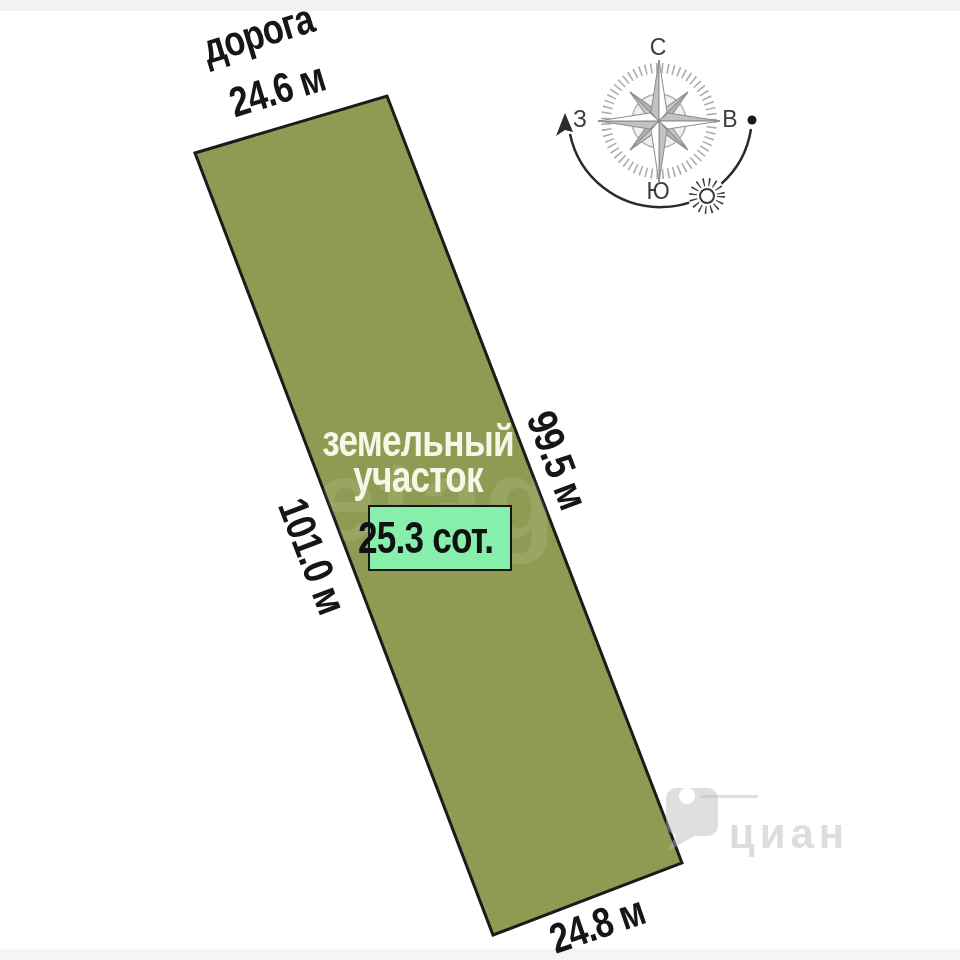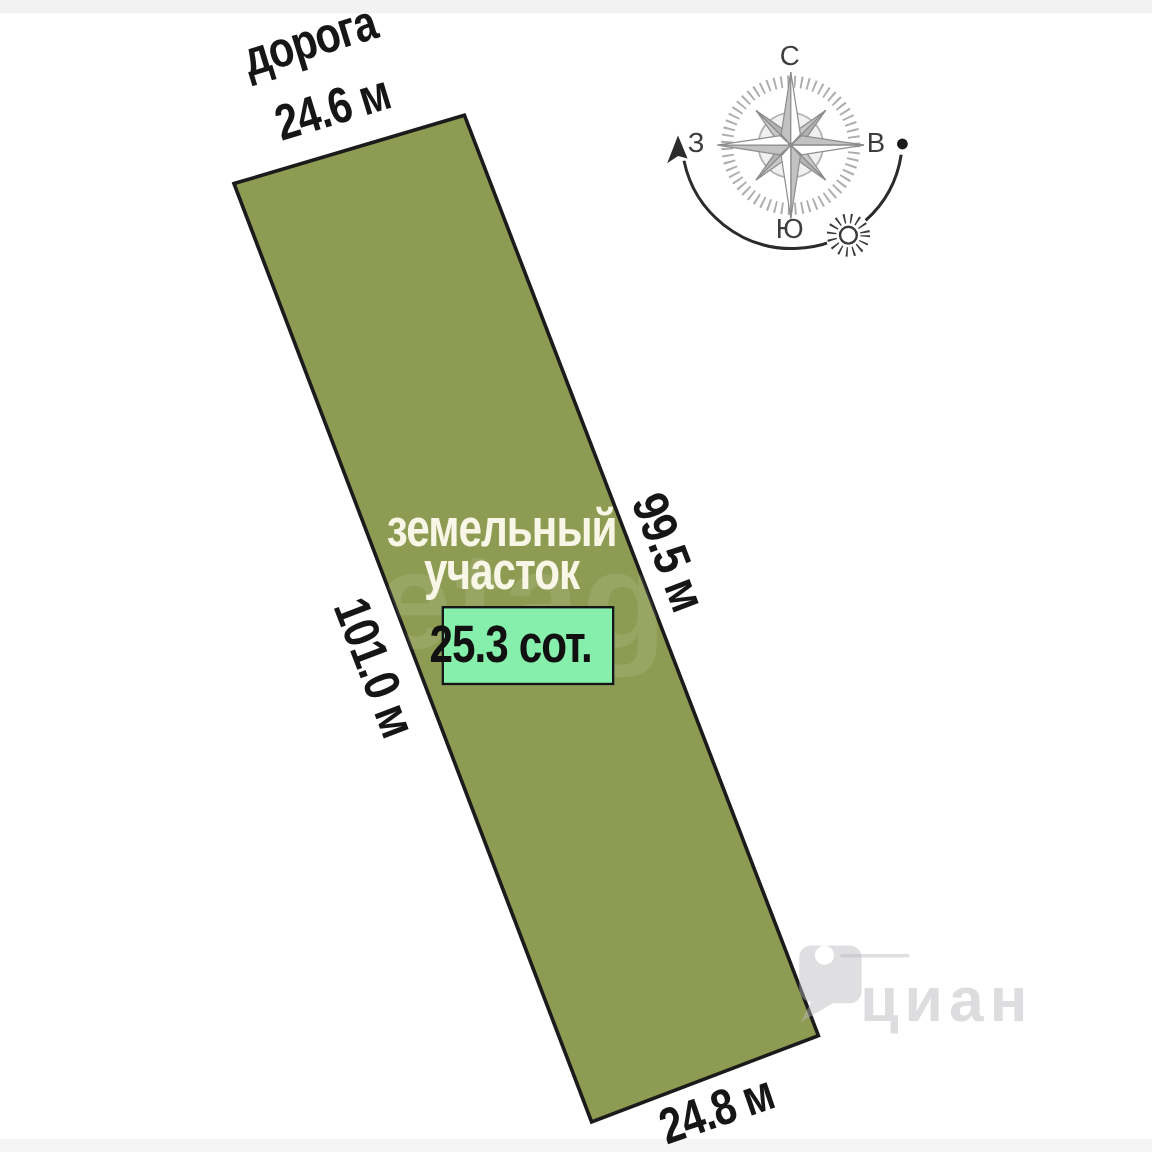--- a/index.html
+++ b/index.html
@@ -38,21 +38,21 @@
   .compass-label{
     position:absolute;color:#3d3d3d;font-size:23px;font-weight:400;
     transform:translate(-50%,-50%);
   }
   #compass-n{left:658px;top:47px;}
   #compass-s{left:658px;top:191px;}
   #compass-w{left:580px;top:119px;}
   #compass-e{left:730px;top:119px;}
   #cian-watermark-text{
     position:absolute;left:789px;top:834px;transform:translate(-50%,-50%);
-    font-size:52px;font-weight:700;letter-spacing:5px;
+    font-size:42px;font-weight:700;letter-spacing:5px;
     color:rgba(150,150,155,0.32);white-space:nowrap;text-align:right;
   }
 </style>
 </head>
 <body>
 
 <div class="top-band"></div>
 <div class="bottom-band"></div>
 
 <svg class="canvas" width="960" height="960" viewBox="0 0 960 960">

